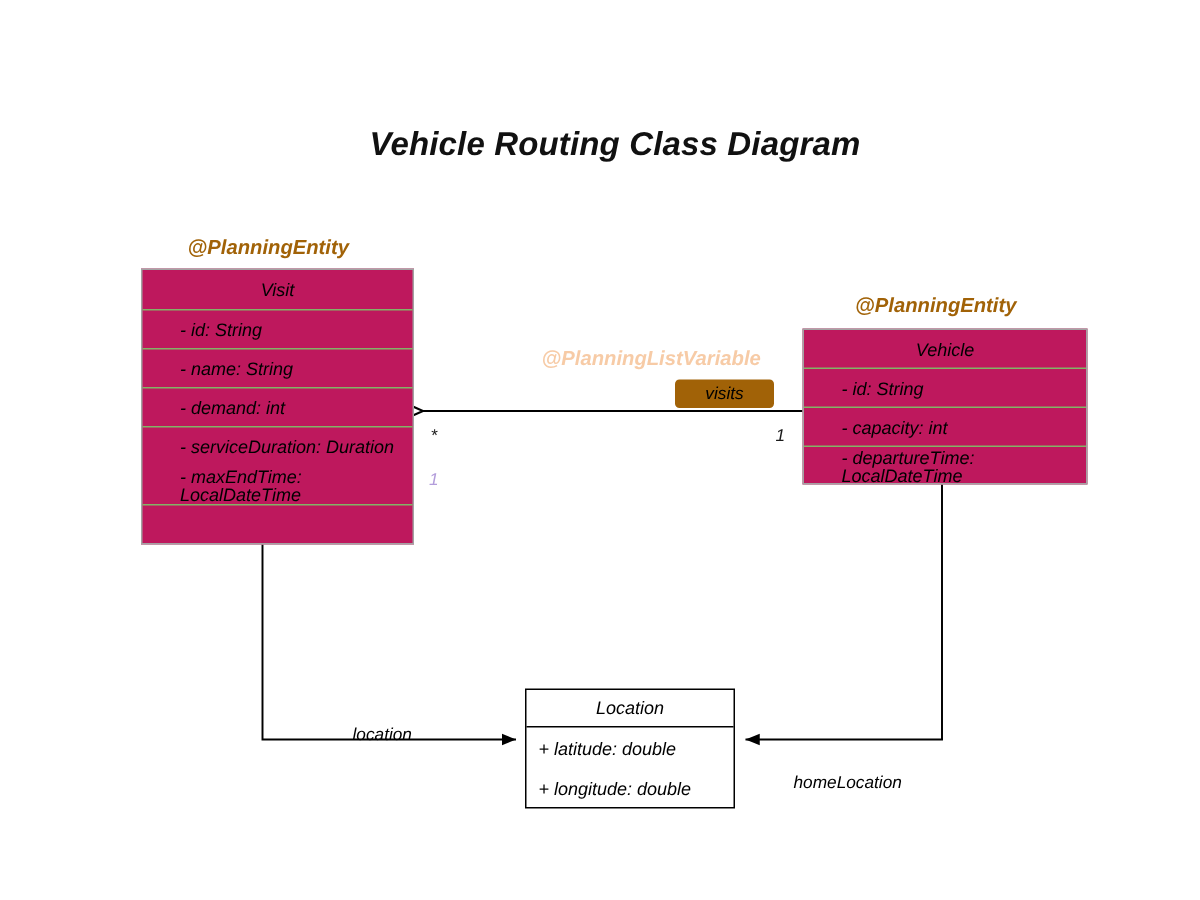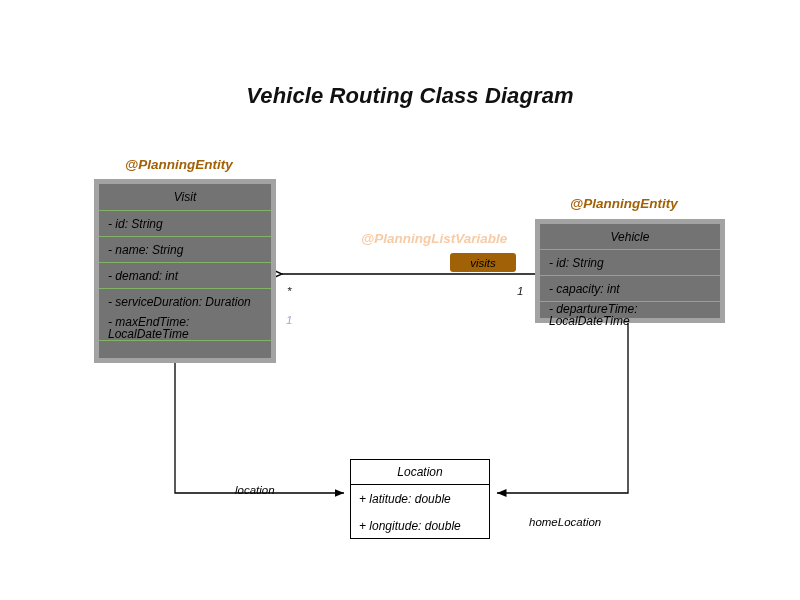--- a/index.html
+++ b/index.html
@@ -57,22 +57,22 @@
     left: 0; top: 0;
     width: 800px;
     height: 600px;
     pointer-events: none;
   }
 
   
   .uml-class {
     position: absolute;
     box-sizing: border-box;
-    border: 5px solid #a3a3a3;
-    background: #737373;
+    border: 1px solid #a3a3a3;
+    background: #be185d;
   }
   .uml-class.plain {
     border: 1px solid #000000;
     background: #ffffff;
   }
   .uml-header {
     box-sizing: border-box;
     text-align: center;
     font-size: 12px;
     line-height: 1;
@@ -83,21 +83,21 @@
     justify-content: center;
   }
   .uml-class.plain .uml-header {
     border-bottom: 1px solid #000000;
   }
   .uml-attr {
     box-sizing: border-box;
     font-size: 12px;
     line-height: 1;
     color: #000000;
-    padding-left: 9px;
+    padding-left: 25px;
     border-bottom: 1px solid #82b366;
     display: flex;
     align-items: center;
   }
   .uml-class.plain .uml-attr {
     border-bottom: none;
     padding-left: 8px;
   }
   .uml-attr.last { border-bottom: none; }
 

